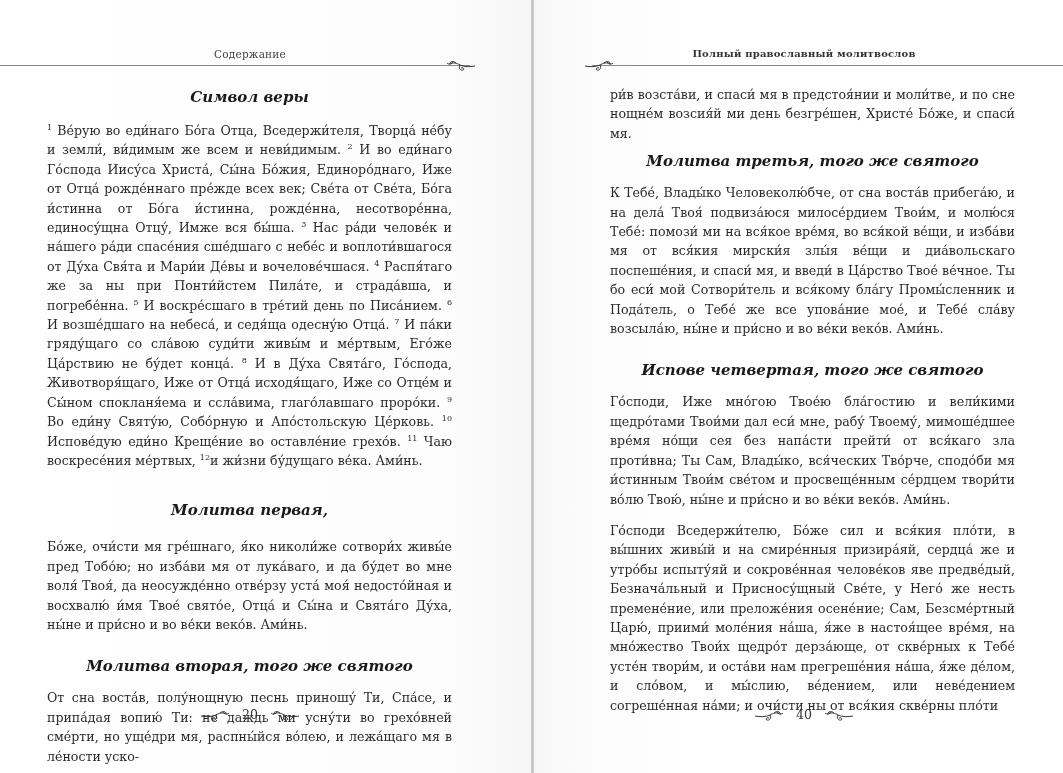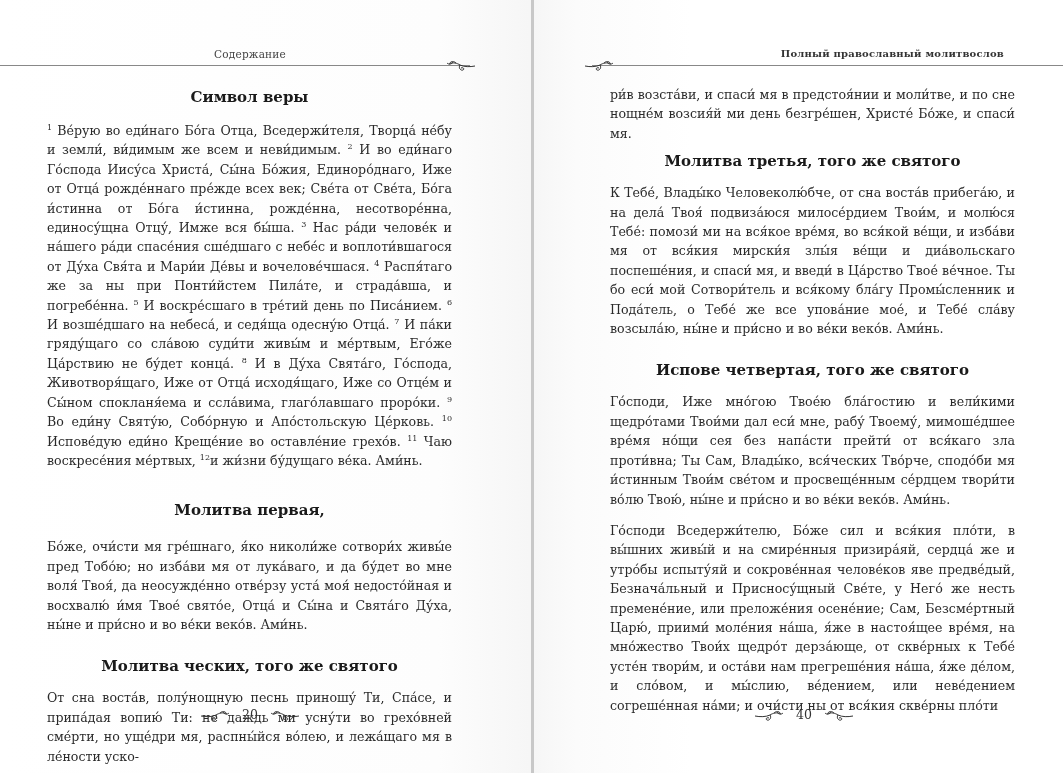--- a/index.html
+++ b/index.html
@@ -22,37 +22,37 @@
   }
   .page-right {
     left: 534px; width: 529px;
     background: linear-gradient(to right, #f6f6f6 0%, #fbfbfb 8%, #ffffff 30%, #ffffff 100%);
   }
   .running-head {
     position: absolute; top: 48px; font-size: 10.5px; color: #444;
     letter-spacing: 0.2px;
   }
   .page-left .running-head { left: 0; width: 500px; text-align: center; }
-  .page-right .running-head { left: 70px; width: 400px; text-align: right; font-weight: bold; font-size: 10px; color: #333; }
+  .page-right .running-head { left: 70px; width: 400px; text-align: center; font-weight: bold; font-size: 10px; color: #333; }
   .head-rule {
     position: absolute; top: 65px; height: 1px; background: #888;
   }
   .page-left .head-rule { left: 0; width: 470px; }
   .page-right .head-rule { left: 58px; width: 471px; }
   .ornament {
     position: absolute; width: 30px; height: 14px;
   }
   .ornament svg { width: 30px; height: 14px; display: block; }
   .content {
     position: absolute; font-size: 12.6px; line-height: 19.4px;
   }
   .page-left .content { left: 47px; top: 85px; width: 405px; }
   .page-right .content { left: 76px; top: 85px; width: 405px; }
   .title {
-    font-weight: bold; text-align: center;
+    font-style: italic; font-weight: bold; text-align: center;
     font-size: 15px; line-height: 20px; color: #1a1a1a;
   }
   p.body {
     margin: 0; text-align: justify; text-align-last: left;
     hyphens: manual;
   }
   sup { font-size: 8px; line-height: 0; vertical-align: 5px; }
   .folio {
     position: absolute; top: 707px; font-size: 12.5px; color: #333;
     width: 140px; text-align: center;
@@ -93,21 +93,21 @@
     <div class="title" style="margin-top:2px;">Символ веры</div>
     <p class="body" style="margin-top:14px;">
       <sup>1</sup><span> Ве́рую во еди́наго Бо́га Отца, Вседержи́теля, Творца́ не́бу и земли́, ви́димым же всем и неви́димым. </span><sup>2</sup><span> И во еди́наго Го́спода Иису́са Христа́, Сы́на Бо́жия, Единоро́днаго, Иже от Отца́ рожде́ннаго пре́жде всех век; Све́та от Све́та, Бо́га и́стинна от Бо́га и́стинна, рожде́нна, несотворе́нна, единосу́щна Отцу́, Имже вся бы́ша. </span><sup>3</sup><span> Нас ра́ди челове́к и на́шего ра́ди спасе́ния сше́дшаго с небе́с и воплоти́вшагося от Ду́ха Свя́та и Мари́и Де́вы и вочелове́чшася. </span><sup>4</sup><span> Распя́таго же за ны при Понти́йстем Пила́те, и страда́вша, и погребе́нна. </span><sup>5</sup><span> И воскре́сшаго в тре́тий день по Писа́нием. </span><sup>6</sup><span> И возше́дшаго на небеса́, и седя́ща одесну́ю Отца́. </span><sup>7</sup><span> И па́ки гряду́щаго со сла́вою суди́ти живы́м и ме́ртвым, Его́же Ца́рствию не бу́дет конца́. </span><sup>8</sup><span> И в Ду́ха Свята́го, Го́спода, Животворя́щаго, Иже от Отца́ исходя́щаго, Иже со Отце́м и Сы́ном спокланя́ема и ссла́вима, глаго́лавшаго проро́ки. </span><sup>9</sup><span> Во еди́ну Святу́ю, Собо́рную и Апо́стольскую Це́рковь. </span><sup>10</sup><span> Испове́дую еди́но Креще́ние во оставле́ние грехо́в. </span><sup>11</sup><span> Чаю воскресе́ния ме́ртвых, </span><sup>12</sup><span>и жи́зни бу́дущаго ве́ка. Ами́нь.</span>
     </p>
 
     <div class="title" style="margin-top:30px;">
       <div>Молитва первая,</div>
     </div>
     <p class="body" style="margin-top:17px;">Бо́же, очи́сти мя гре́шнаго, я́ко николи́же сотвори́х живы́е пред Тобо́ю; но изба́ви мя от лука́ваго, и да бу́дет во мне воля́ Твоя́, да неосужде́нно отве́рзу уста́ моя́ недосто́йная и восхвалю́ и́мя Твое́ свято́е, Отца́ и Сы́на и Свята́го Ду́ха, ны́не и при́сно и во ве́ки веко́в. Ами́нь.</p>
 
-    <div class="title" style="margin-top:22px;">Молитва ческих, того же святого</div>
+    <div class="title" style="margin-top:22px;">Молитва вторая, того же святого</div>
     <p class="body" style="margin-top:12px;">От сна воста́в, полу́нощную песнь приношу́ Ти, Спа́се, и припа́дая вопию́ Ти: не даждь ми усну́ти во грехо́вней сме́рти, но уще́дри мя, распны́йся во́лею, и лежа́щаго мя в ле́ности уско-</p>
   </div>
 
   <div class="folio">
     <span class="ornament"><svg viewBox="0 0 30 14">
           <use href="#orn-left"></use>
         </svg></span><span class="num">20</span><span class="ornament"><svg viewBox="0 0 30 14">
           <use href="#orn-right"></use>
         </svg></span>
   </div>

